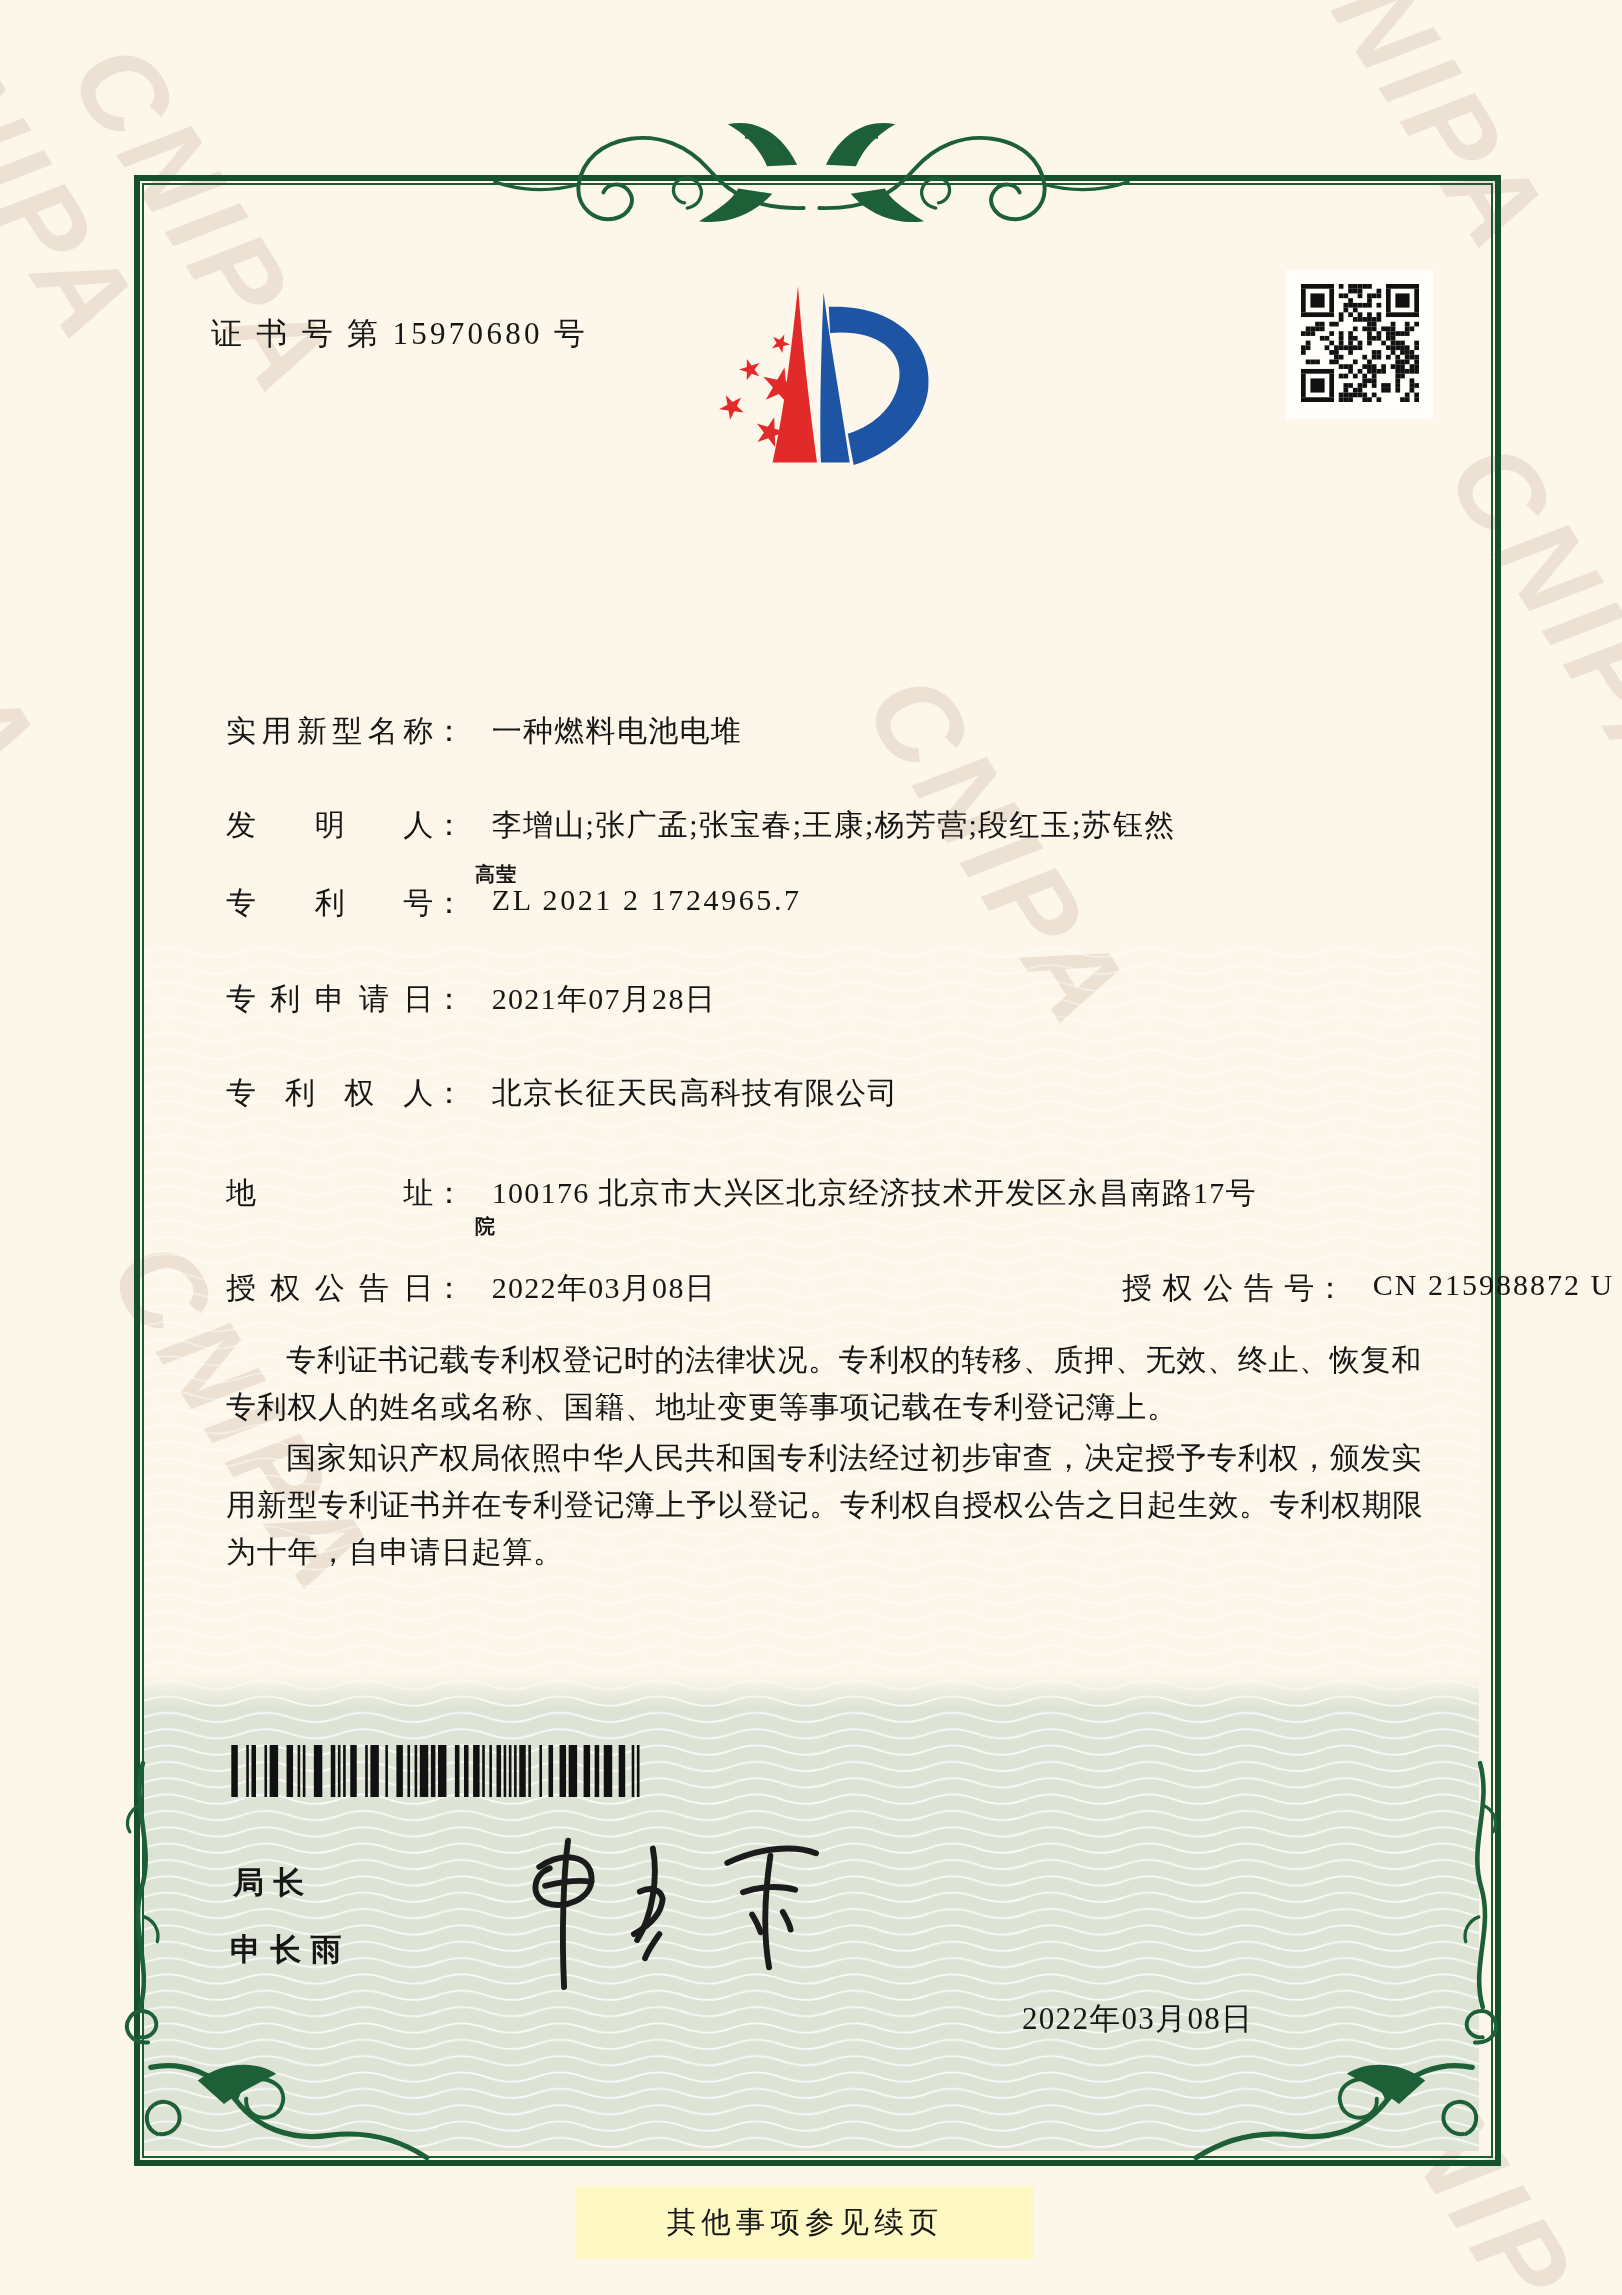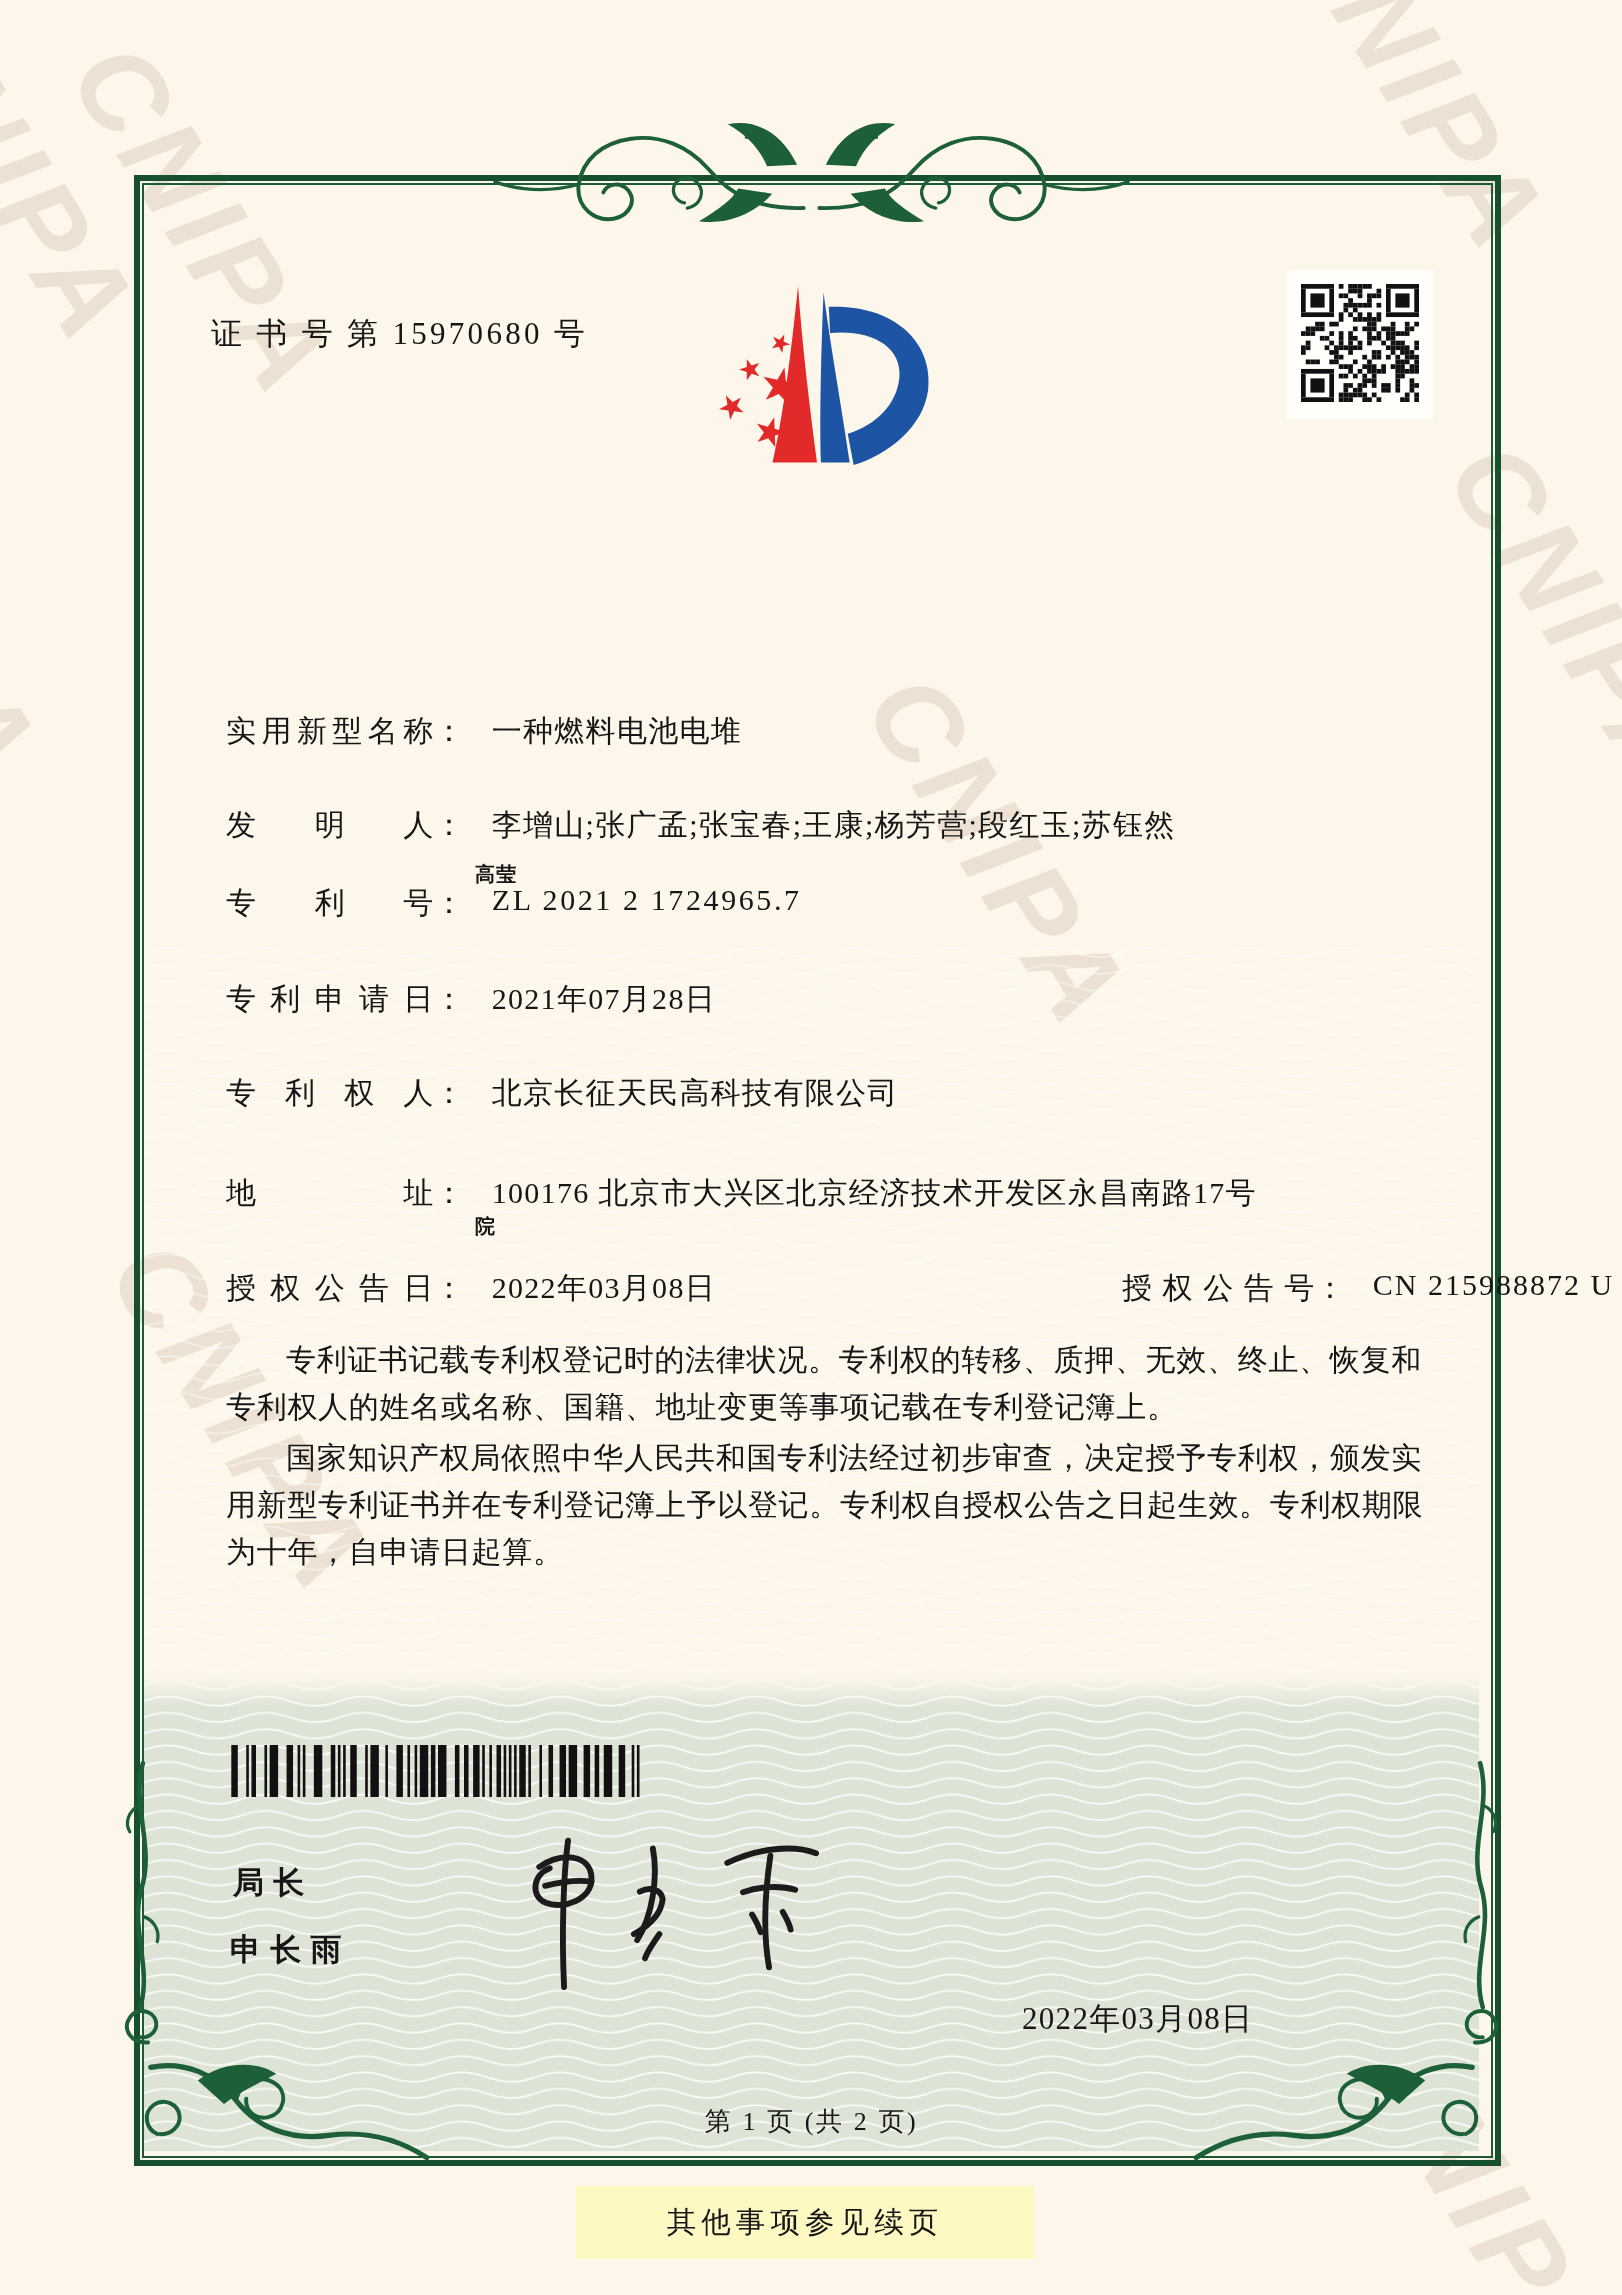--- a/index.html
+++ b/index.html
@@ -530,19 +530,18 @@
       <path d="M268,161 C259,174 250,186 246,198"></path>
       <path d="M372,52 C420,29 472,24 508,37"></path>
       <path d="M438,41 C429,102 427,162 436,212"></path>
       <path d="M396,97 C421,88 452,86 476,93"></path>
       <path d="M410,131 C416,141 420,149 423,158"></path>
       <path d="M457,127 C463,137 467,145 469,154"></path>
     </g>
   </svg>
 
   <div class="issue-date">2022年03月08日</div>
-  <div class="page-info">第 1 页 (共 2 页)</div>
   <div class="footer-strip">
     <span>其他事项参见续页</span>
   </div>
 
 </div>
 
 
 </body></html>

